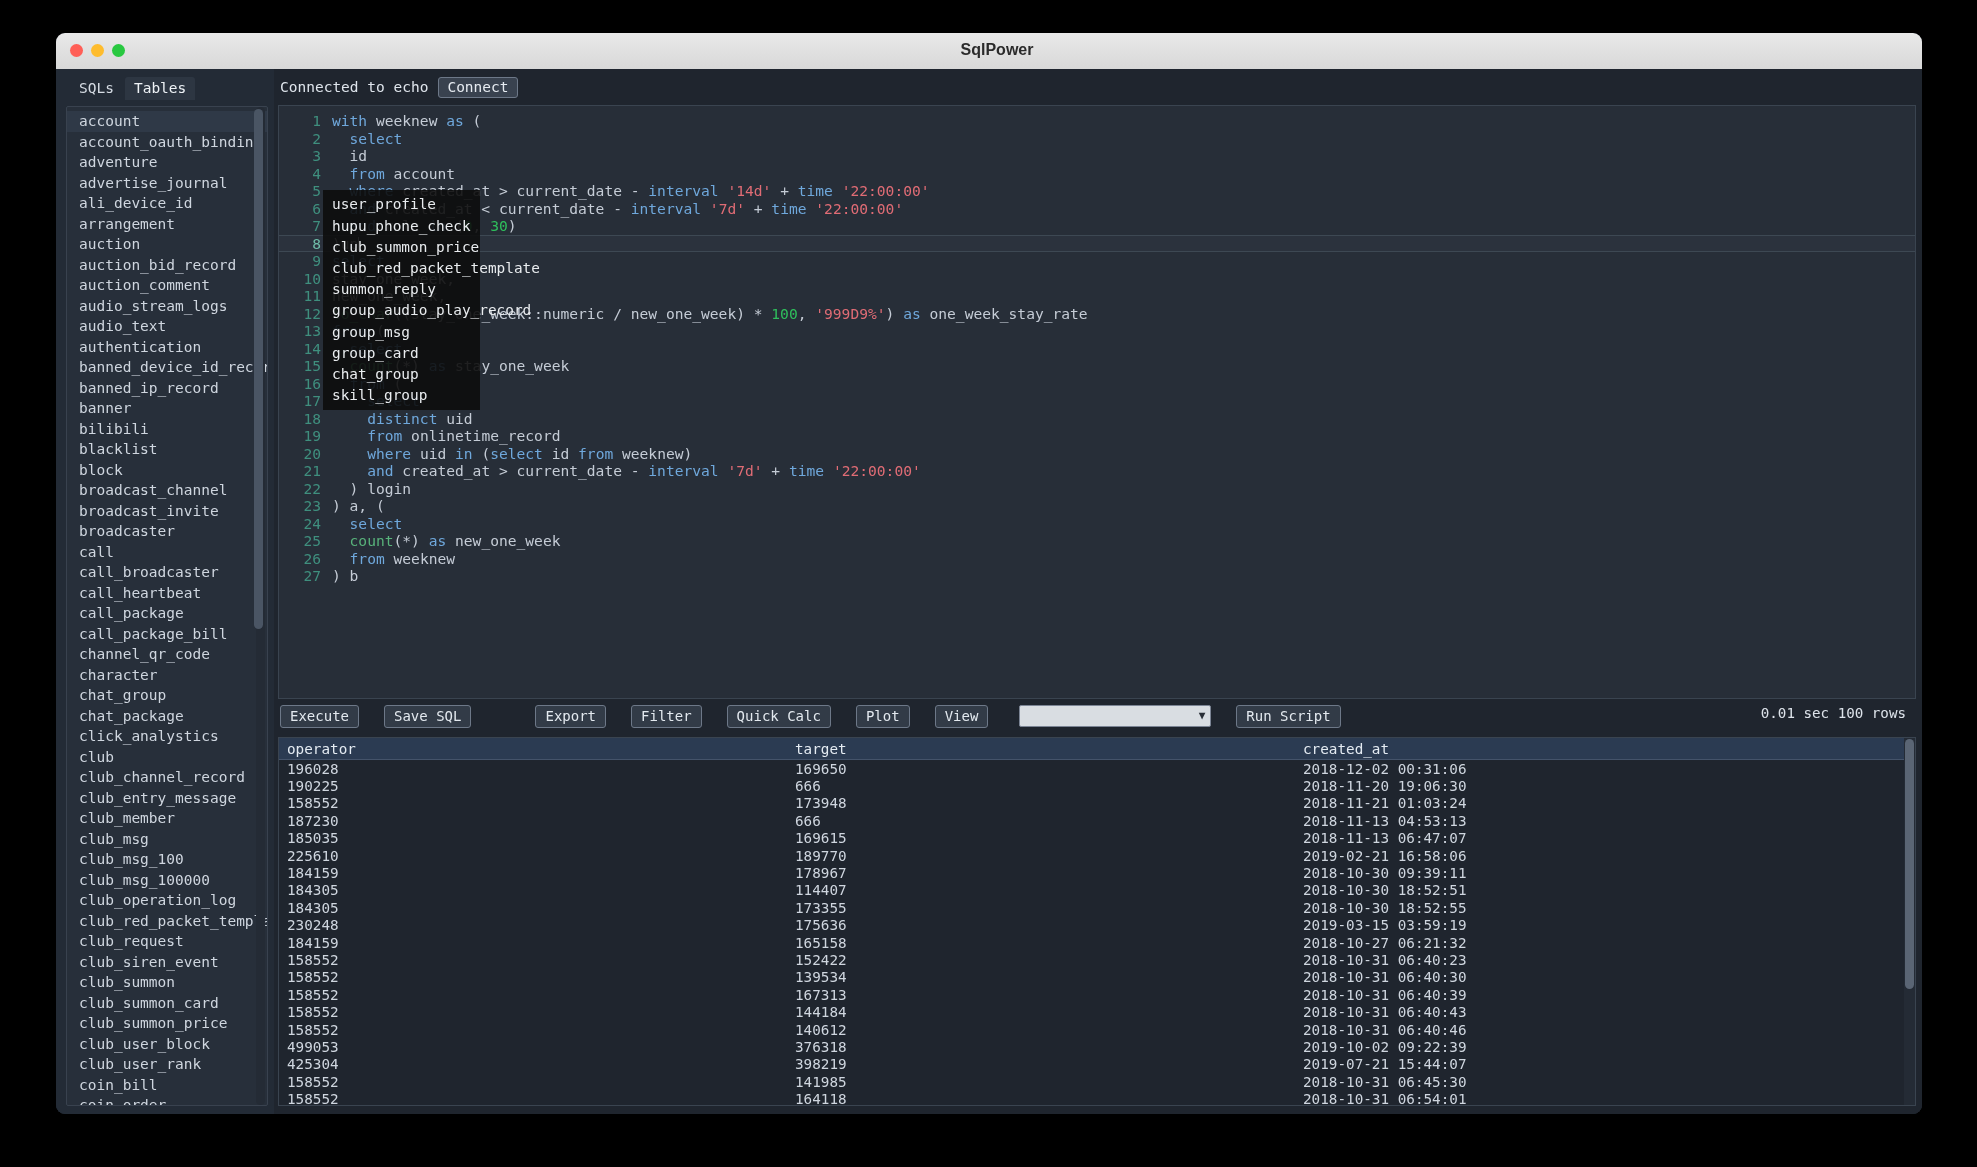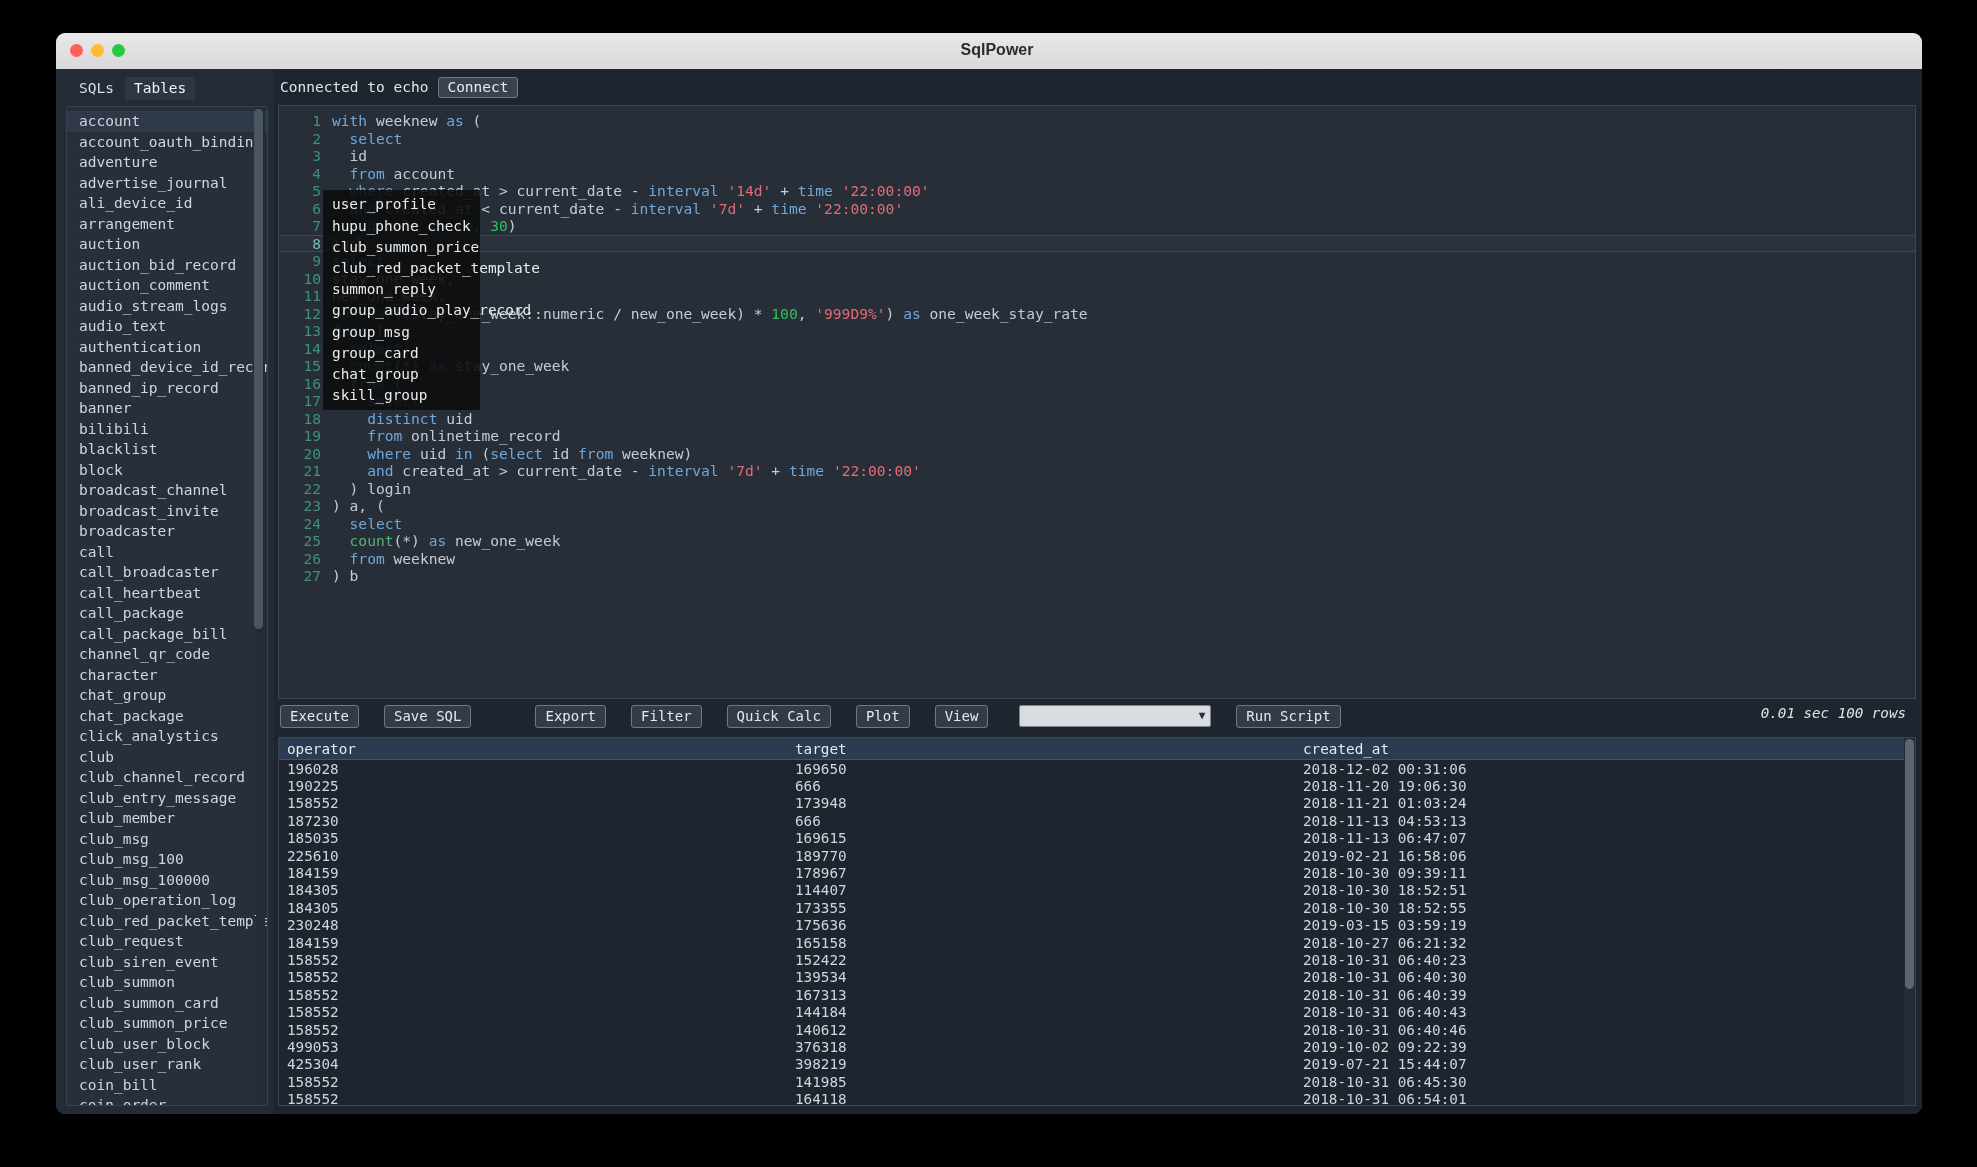--- a/index.html
+++ b/index.html
@@ -74,21 +74,21 @@
 
   
   .toolbar{display:flex;align-items:flex-start;gap:25px;padding:6px 8px 6px 6px;height:26px;}
   .tbtn{border:1px solid #6d7888;background:#323b47;color:#e3e9ef;font-size:14px;
         padding:2px 9px 3px 9px;border-radius:3px;font-family:"DejaVu Sans Mono",monospace;
         white-space:nowrap;}
   .gap{width:14px;}
   .combo{width:190px;height:20px;background:#d9dde2;border:1px solid #7b8494;border-radius:2px;
          position:relative;margin-left:6px;}
   .combo .arr{position:absolute;right:5px;top:3px;font-size:11px;color:#2a2f37;}
-  .status{margin-left:auto;color:#dde3ea;font-size:14.2px;padding-right:8px;white-space:nowrap;font-style:italic;}
+  .status{margin-left:auto;color:#dde3ea;font-size:14.2px;padding-right:8px;white-space:nowrap;}
 
   
   .results{flex:1;margin:0 6px 8px 4px;border:1px solid #3a4450;background:#1f252e;
            position:relative;overflow:hidden;}
   .rhead{display:flex;background:#2b3b52;color:#e4ebf2;font-size:14.3px;height:21px;
          align-items:center;border-bottom:1px solid #44536a;}
   .rhead .c{padding-left:8px;}
   .rrow{display:flex;color:#cfd6df;font-size:14.3px;height:17.4px;align-items:center;}
   .rrow .c{padding-left:8px;white-space:nowrap;overflow:hidden;}
   .c1{width:500px;flex:none;}

